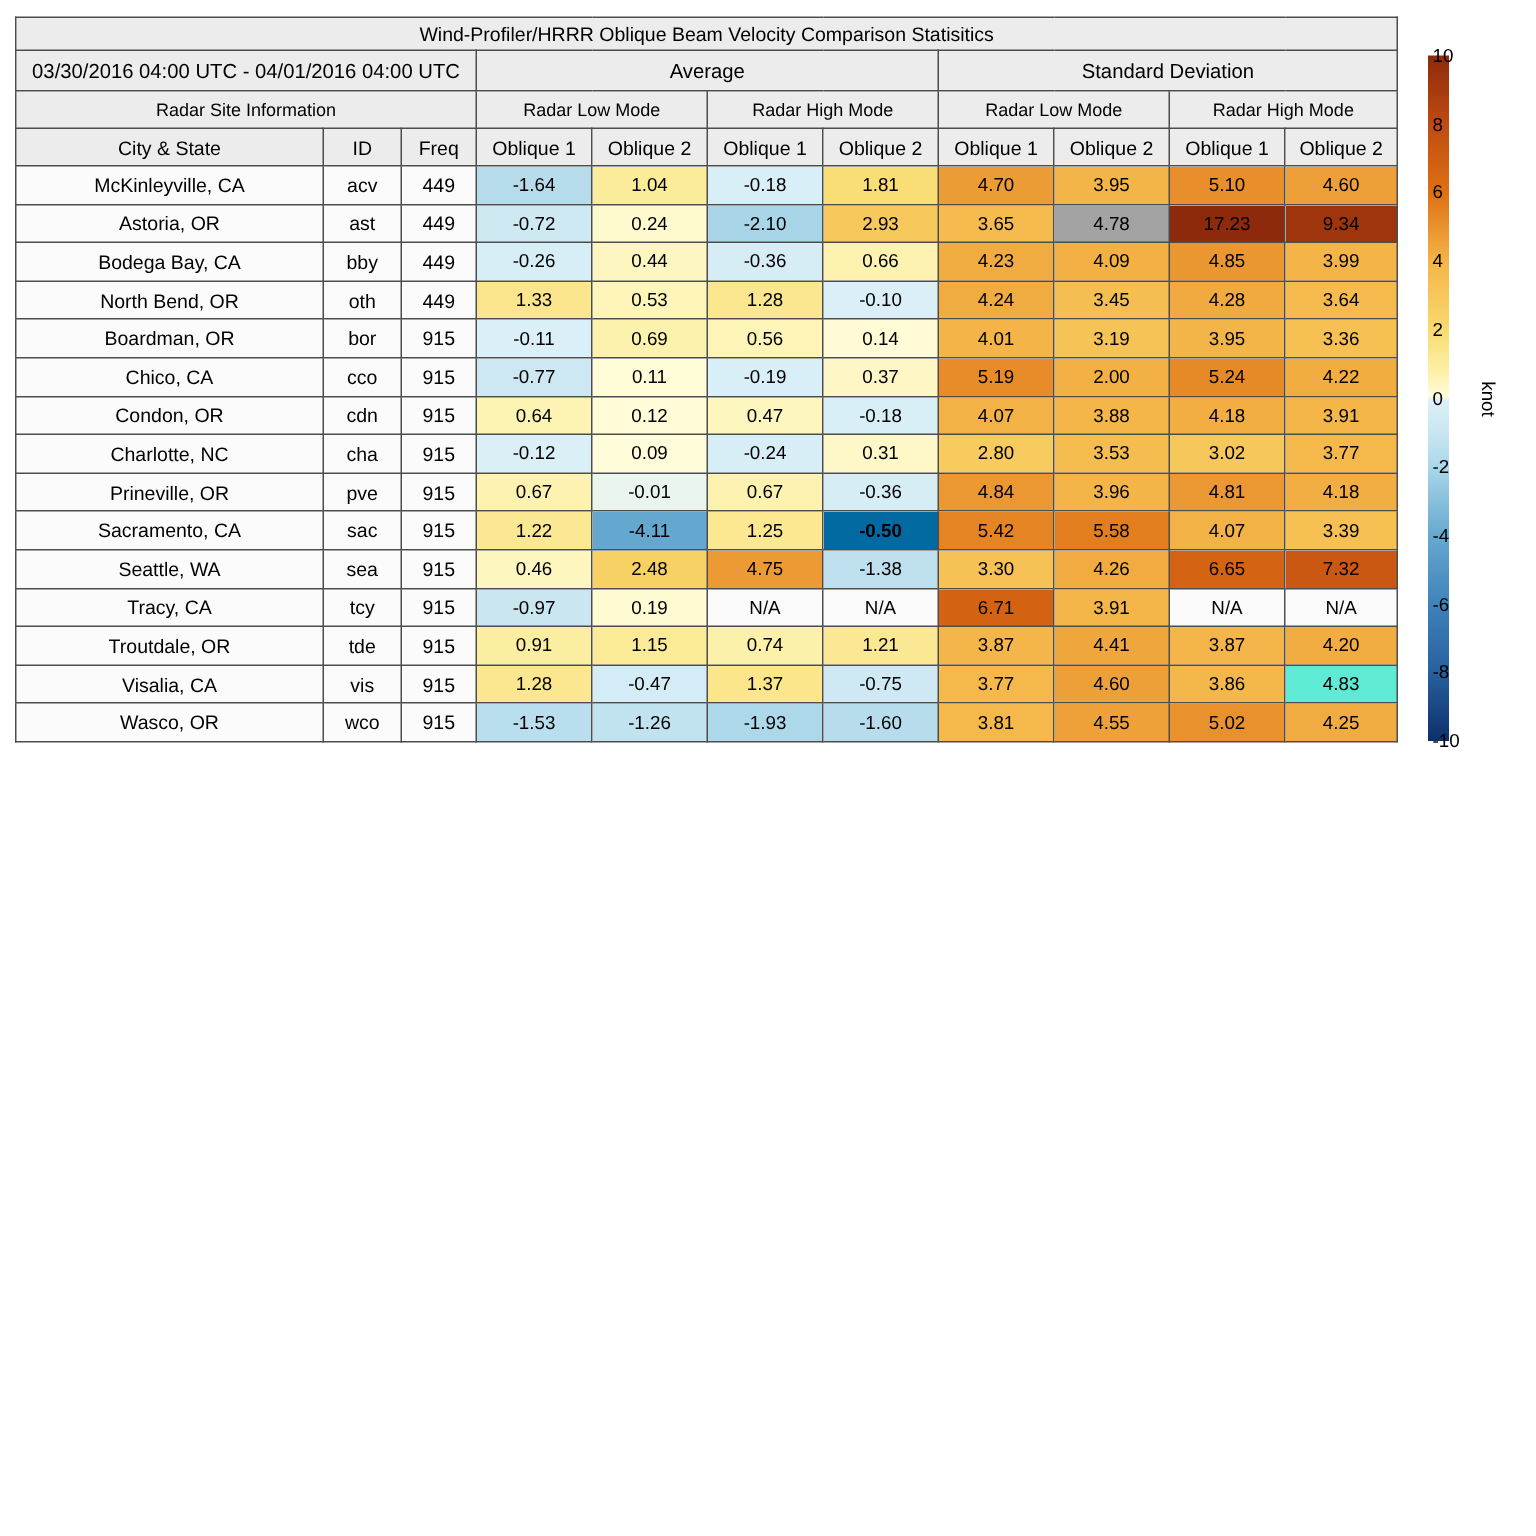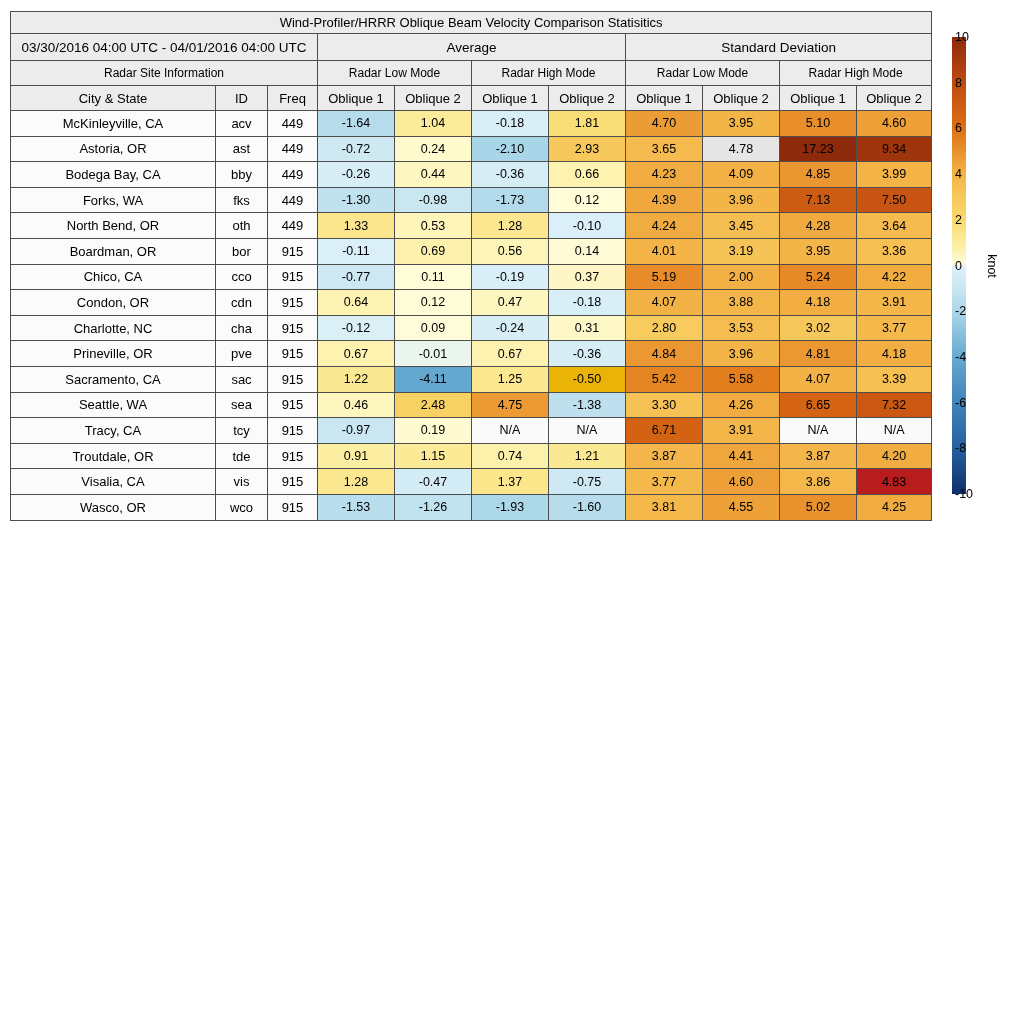--- a/index.html
+++ b/index.html
@@ -126,51 +126,38 @@
         </tr>
         <tr>
           <td class="meta">Astoria, OR</td>
           <td class="meta">ast</td>
           <td class="meta">449</td>
           <td class="heat" style="background: rgb(207, 233, 243);">-0.72</td>
           <td class="heat" style="background: rgb(254, 250, 206);">0.24</td>
           <td class="heat" style="background: rgb(168, 213, 232);">-2.10</td>
           <td class="heat" style="background: rgb(247, 200, 92);">2.93</td>
           <td class="heat" style="background: rgb(245, 187, 78);">3.65</td>
-          <td class="heat" style="background: #e5e5e5;">4.78</td>
+          <td class="heat" style="background: #a3a3a3;">4.78</td>
           <td class="heat" style="background: rgb(141, 42, 11);">17.23</td>
           <td class="heat" style="background: rgb(158, 53, 13);">9.34</td>
         </tr>
         <tr>
           <td class="meta">Bodega Bay, CA</td>
           <td class="meta">bby</td>
           <td class="meta">449</td>
           <td class="heat" style="background: rgb(216, 238, 246);">-0.26</td>
           <td class="heat" style="background: rgb(253, 246, 192);">0.44</td>
           <td class="heat" style="background: rgb(214, 237, 246);">-0.36</td>
           <td class="heat" style="background: rgb(253, 242, 176);">0.66</td>
           <td class="heat" style="background: rgb(241, 172, 65);">4.23</td>
           <td class="heat" style="background: rgb(243, 177, 69);">4.09</td>
           <td class="heat" style="background: rgb(235, 151, 49);">4.85</td>
           <td class="heat" style="background: rgb(244, 180, 71);">3.99</td>
         </tr>
         <tr>
-          <td class="meta">Forks, WA</td>
-          <td class="meta">fks</td>
-          <td class="meta">449</td>
-          <td class="heat" style="background: rgb(192, 226, 239);">-1.30</td>
-          <td class="heat" style="background: rgb(201, 230, 241);">-0.98</td>
-          <td class="heat" style="background: rgb(179, 219, 235);">-1.73</td>
-          <td class="heat" style="background: rgb(255, 252, 215);">0.12</td>
-          <td class="heat" style="background: rgb(240, 167, 61);">4.39</td>
-          <td class="heat" style="background: rgb(244, 181, 72);">3.96</td>
-          <td class="heat" style="background: rgb(204, 91, 19);">7.13</td>
-          <td class="heat" style="background: rgb(199, 84, 19);">7.50</td>
-        </tr>
-        <tr>
           <td class="meta">North Bend, OR</td>
           <td class="meta">oth</td>
           <td class="meta">449</td>
           <td class="heat" style="background: rgb(251, 230, 141);">1.33</td>
           <td class="heat" style="background: rgb(253, 245, 185);">0.53</td>
           <td class="heat" style="background: rgb(251, 231, 144);">1.28</td>
           <td class="heat" style="background: rgb(219, 239, 248);">-0.10</td>
           <td class="heat" style="background: rgb(241, 172, 65);">4.24</td>
           <td class="heat" style="background: rgb(245, 190, 82);">3.45</td>
           <td class="heat" style="background: rgb(241, 170, 64);">4.28</td>
@@ -241,21 +228,21 @@
           <td class="heat" style="background: rgb(235, 152, 50);">4.81</td>
           <td class="heat" style="background: rgb(242, 174, 66);">4.18</td>
         </tr>
         <tr>
           <td class="meta">Sacramento, CA</td>
           <td class="meta">sac</td>
           <td class="meta">915</td>
           <td class="heat" style="background: rgb(251, 232, 146);">1.22</td>
           <td class="heat" style="background: rgb(100, 167, 207);">-4.11</td>
           <td class="heat" style="background: rgb(251, 232, 145);">1.25</td>
-          <td class="heat" style="background: #eab308;">-0.50</td>
+          <td class="heat" style="background: #0369a1; font-weight: bold;">-0.50</td>
           <td class="heat" style="background: rgb(228, 132, 35);">5.42</td>
           <td class="heat" style="background: rgb(227, 126, 31);">5.58</td>
           <td class="heat" style="background: rgb(243, 178, 69);">4.07</td>
           <td class="heat" style="background: rgb(246, 192, 83);">3.39</td>
         </tr>
         <tr>
           <td class="meta">Seattle, WA</td>
           <td class="meta">sea</td>
           <td class="meta">915</td>
           <td class="heat" style="background: rgb(253, 246, 190);">0.46</td>
@@ -297,21 +284,21 @@
           <td class="meta">Visalia, CA</td>
           <td class="meta">vis</td>
           <td class="meta">915</td>
           <td class="heat" style="background: rgb(251, 231, 144);">1.28</td>
           <td class="heat" style="background: rgb(212, 236, 245);">-0.47</td>
           <td class="heat" style="background: rgb(251, 230, 139);">1.37</td>
           <td class="heat" style="background: rgb(206, 233, 243);">-0.75</td>
           <td class="heat" style="background: rgb(245, 184, 75);">3.77</td>
           <td class="heat" style="background: rgb(237, 160, 56);">4.60</td>
           <td class="heat" style="background: rgb(244, 183, 74);">3.86</td>
-          <td class="heat" style="background: #b91c1c; text-align: center;">4.83</td>
+          <td class="heat" style="background: #5eead4; text-align: center;">4.83</td>
         </tr>
         <tr>
           <td class="meta">Wasco, OR</td>
           <td class="meta">wco</td>
           <td class="meta">915</td>
           <td class="heat" style="background: rgb(185, 222, 237);">-1.53</td>
           <td class="heat" style="background: rgb(193, 226, 239);">-1.26</td>
           <td class="heat" style="background: rgb(173, 216, 234);">-1.93</td>
           <td class="heat" style="background: rgb(183, 221, 236);">-1.60</td>
           <td class="heat" style="background: rgb(244, 184, 75);">3.81</td>

